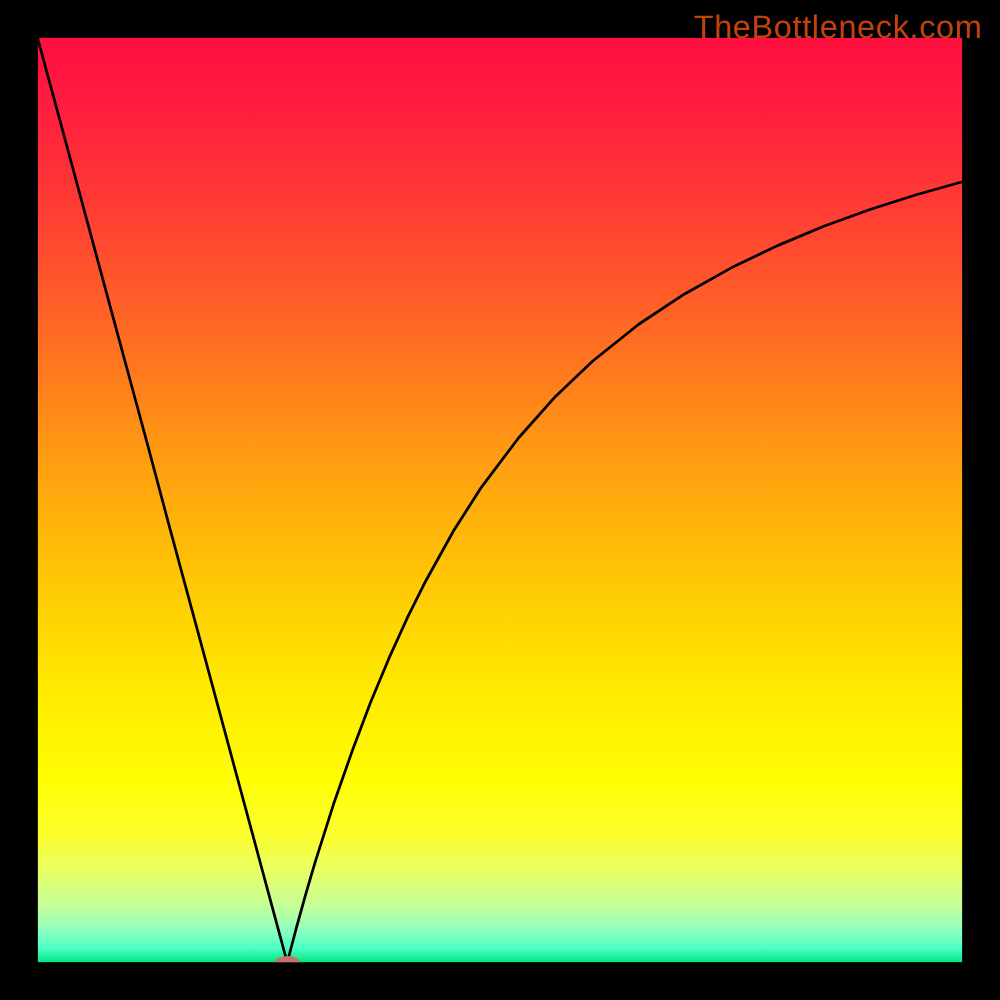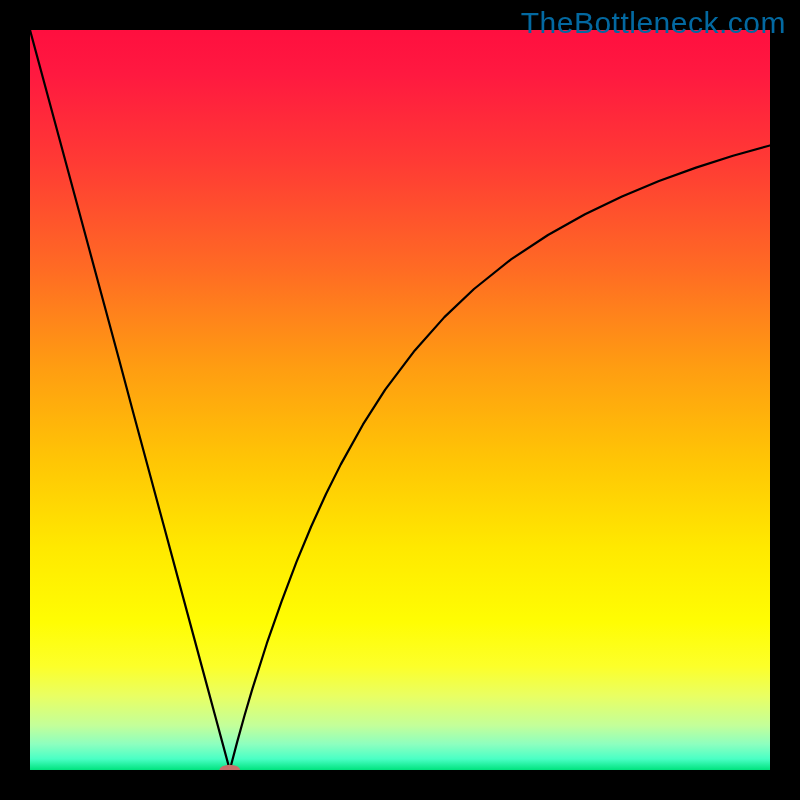--- a/index.html
+++ b/index.html
@@ -16,22 +16,22 @@
     left: 0;
     top: 0;
     width: 800px;
     height: 800px;
     background: #000;
   }
   .watermark {
     position: absolute;
     top: 6px;
     right: 14px;
-    color: #0369a1;
-    font-size: 30px;
+    color: #c2410c;
+    font-size: 26px;
     font-weight: 500;
     letter-spacing: 0.5px;
     z-index: 10;
   }
   .plot {
     position: absolute;
     left: 30px;
     top: 30px;
     width: 740px;
     height: 740px;

